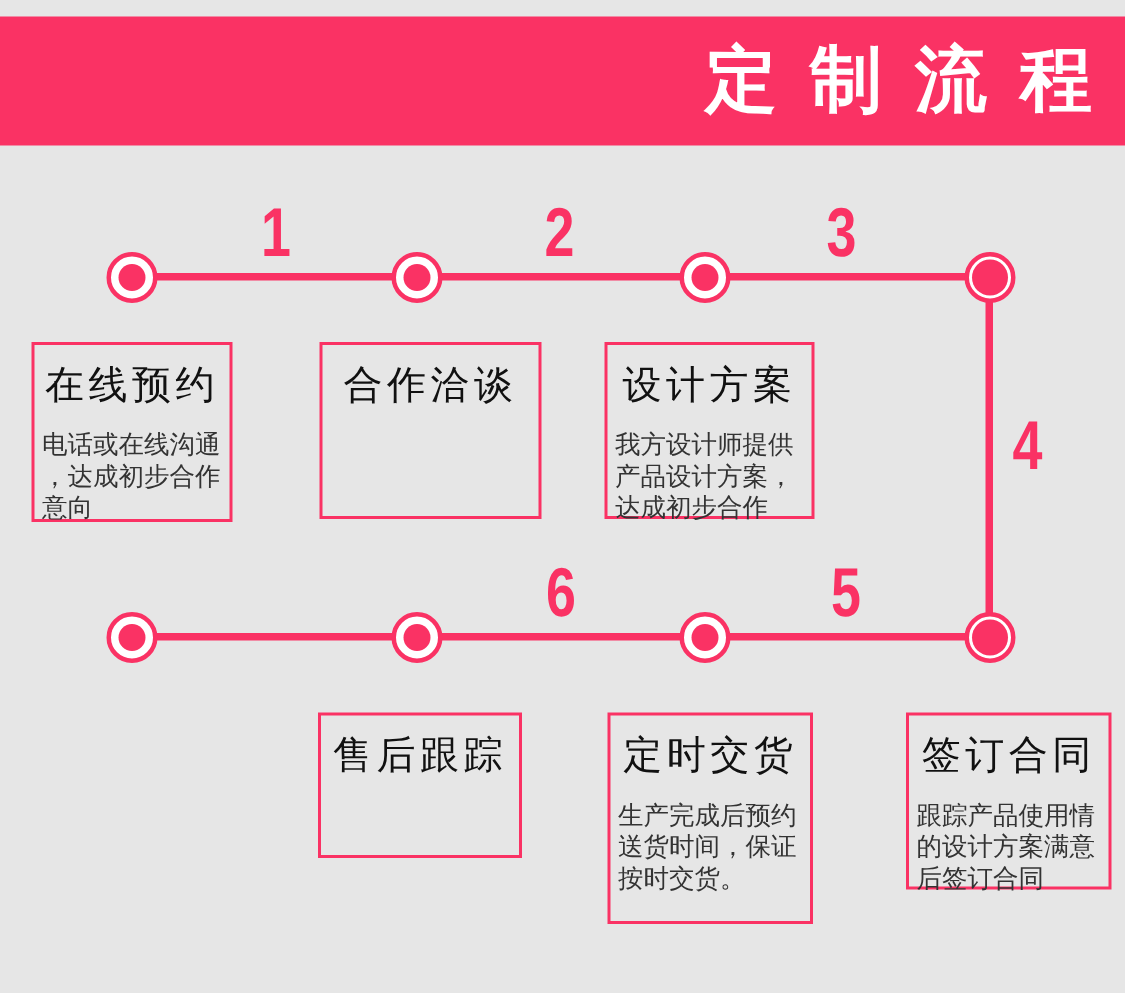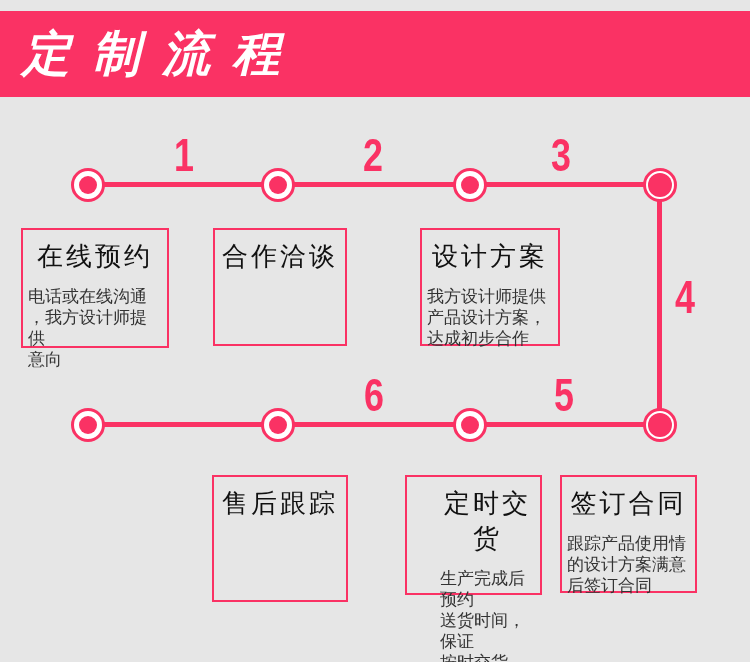--- a/index.html
+++ b/index.html
@@ -15,23 +15,23 @@
   .canvas{
     position:relative;width:750px;height:662px;margin:0 auto;
     background:var(--background);overflow:hidden;
   }
   
   .banner{
     position:absolute;left:0;top:11px;width:750px;height:86px;
     background:var(--accent);
   }
   .banner-title{
-    width:100%;height:86px;line-height:86px;text-align:left;
+    width:100%;height:86px;line-height:86px;text-align:right;
     color:var(--banner-text);font-size:48px;font-weight:bold;
-    letter-spacing:22px;padding-left:22px;font-style:italic;
+    letter-spacing:22px;padding-left:22px;
   }
   
   .fline{position:absolute;background:var(--accent);z-index:1;}
   .fline.h{height:5px;}
   .fline.v{width:5px;}
   
   .node{
     position:absolute;width:34px;height:34px;border-radius:50%;
     border:3px solid var(--accent);background:#ffffff;z-index:2;
   }
@@ -85,49 +85,49 @@
   <div class="node" style="left:453px;top:408px;"></div>
   <div class="node node--big" style="left:643px;top:408px;"></div>
 
   <span class="stepnum" style="left:184px;top:157px;">1</span>
   <span class="stepnum" style="left:373px;top:157px;">2</span>
   <span class="stepnum" style="left:561px;top:157px;">3</span>
   <span class="stepnum" style="left:685px;top:299px;">4</span>
   <span class="stepnum" style="left:564px;top:397px;">5</span>
   <span class="stepnum" style="left:374px;top:397px;">6</span>
 
-  <div class="stepbox" style="left:21px;top:228px;width:148px;height:120px;">
+  <div class="stepbox" style="left:21px;top:228px;width:134px;height:120px;">
     <div class="title">在线预约</div>
     <div class="desc">电话或在线沟通
-，我方设计师提供
+，达成初步合作
 意向</div>
   </div>
 
-  <div class="stepbox" style="left:213px;top:228px;width:134px;height:118px;">
+  <div class="stepbox" style="left:213px;top:228px;width:148px;height:118px;">
     <div class="title">合作洽谈</div>
   </div>
 
-  <div class="stepbox" style="left:403px;top:228px;width:140px;height:118px;margin-left:17px;">
+  <div class="stepbox" style="left:403px;top:228px;width:140px;height:118px;">
     <div class="title">设计方案</div>
     <div class="desc">我方设计师提供
 产品设计方案，
 达成初步合作</div>
   </div>
 
-  <div class="stepbox" style="left:212px;top:475px;width:136px;height:127px;">
+  <div class="stepbox" style="left:212px;top:475px;width:136px;height:97px;">
     <div class="title">售后跟踪</div>
   </div>
 
-  <div class="stepbox" style="left:405px;top:475px;width:137px;height:120px;padding-left:28px;">
+  <div class="stepbox" style="left:405px;top:475px;width:137px;height:141px;">
     <div class="title">定时交货</div>
     <div class="desc">生产完成后预约
 送货时间，保证
 按时交货。</div>
   </div>
 
-  <div class="stepbox" style="left:560px;top:475px;width:137px;height:118px;">
+  <div class="stepbox" style="left:604px;top:475px;width:137px;height:118px;">
     <div class="title">签订合同</div>
     <div class="desc">跟踪产品使用情
 的设计方案满意
 后签订合同</div>
   </div>
 
 </div>
 
 </body></html>

